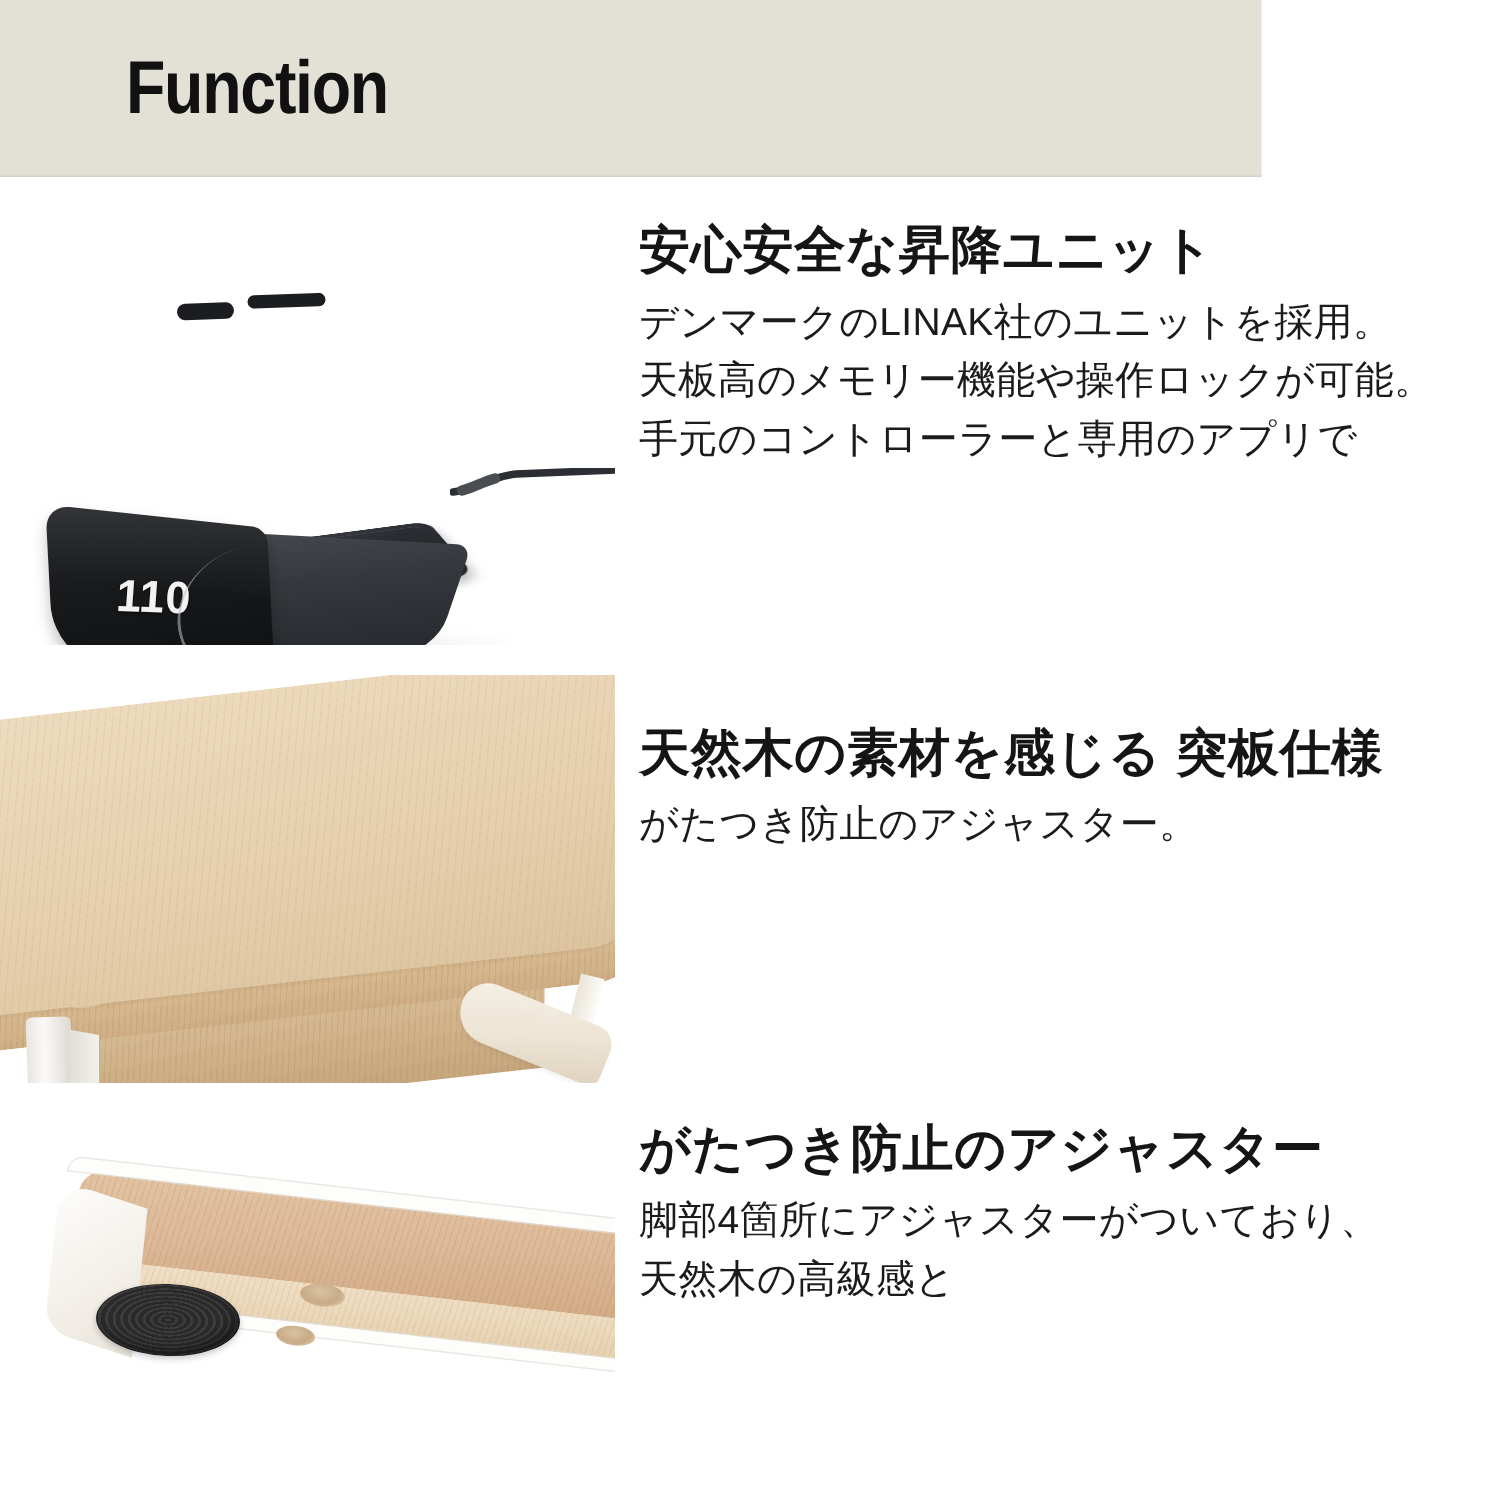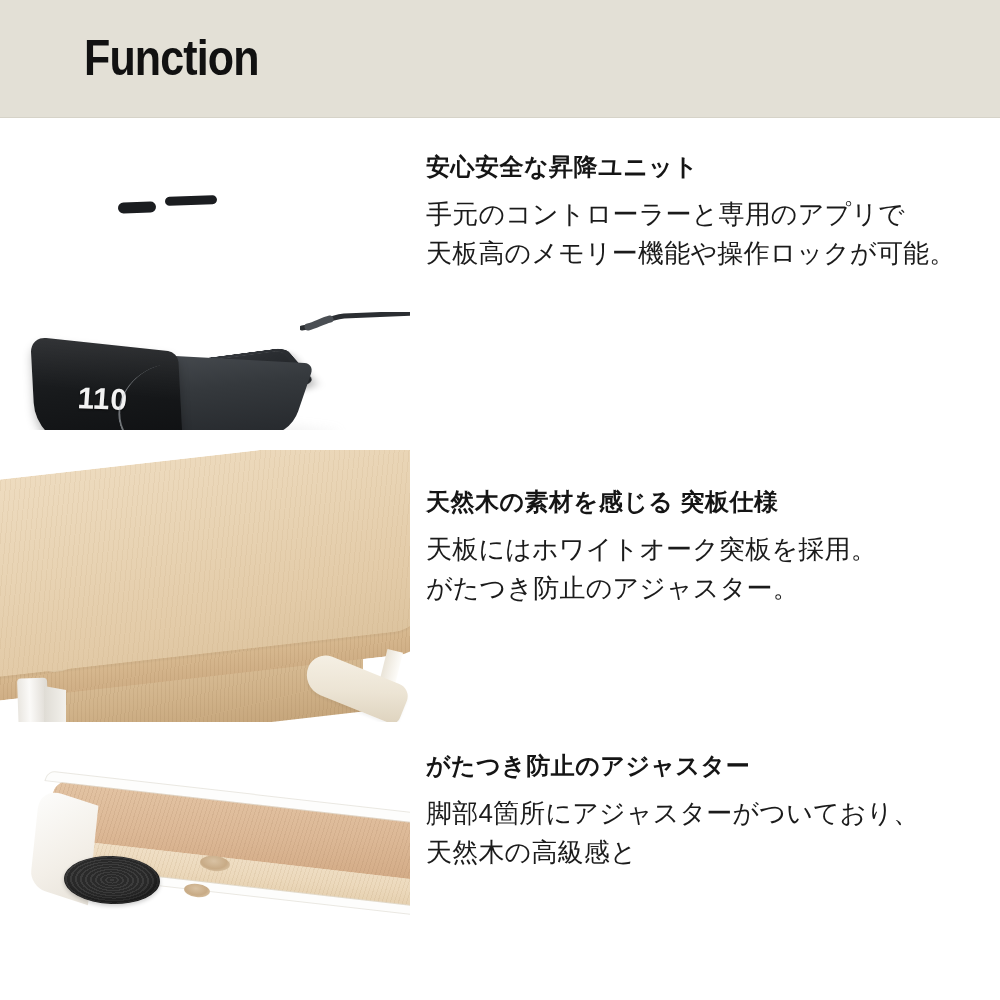--- a/index.html
+++ b/index.html
@@ -13,21 +13,21 @@
     font-family: "Liberation Sans", "DejaVu Sans", sans-serif;
     overflow: hidden;
     position: relative;
   }
 
   
   .header-band {
     position: absolute;
     left: 0;
     top: 0;
-    width: 1000px;
+    width: 841px;
     height: 118px;
     background: #e3e0d6;
     border-bottom: 1px solid #d6d3c8;
     box-sizing: border-box;
   }
   .header-title {
     position: absolute;
     left: 84px;
     top: 28px;
     font-size: 50px;
@@ -58,21 +58,21 @@
     height: 100%;
     overflow: hidden;
   }
   .copy {
     position: absolute;
     left: 426px;
     top: 0;
     width: 572px;
   }
   .copy-heading {
-    font-size: 24px;
+    font-size: 34px;
     font-weight: bold;
     color: #151515;
     line-height: 34px;
     letter-spacing: 0.5px;
     white-space: nowrap;
   }
   .copy-line {
     font-size: 26px;
     font-weight: normal;
     color: #1b1b1b;
@@ -365,22 +365,23 @@
       </div>
       <div class="ctrl-edge-highlight"></div>
 
     </div>
 
   </div>
 
   <div class="copy">
     <div class="copy-heading">安心安全な昇降ユニット</div>
     <div class="copy-body">
+      <div class="copy-line">デンマークのLINAK社のユニットを採用。</div>
+      <div class="copy-line">天板高のメモリー機能や操作ロックが可能。</div>
       <div class="copy-line">手元のコントローラーと専用のアプリで</div>
-      <div class="copy-line">天板高のメモリー機能や操作ロックが可能。</div>
     </div>
   </div>
 </div>
 
 <div class="section" id="section-1">
 
   <div class="media">
     <div class="desk-scene">
       <div class="desk-apron"></div>
       <div class="desk-edge"></div>
@@ -389,21 +390,20 @@
       <div class="desk-leg"></div>
       <div class="desk-leg2"></div>
       <div class="desk-armrest-post"></div>
       <div class="desk-armrest"></div>
     </div>
   </div>
 
   <div class="copy">
     <div class="copy-heading">天然木の素材を感じる 突板仕様</div>
     <div class="copy-body">
-      <div class="copy-line">天板にはホワイトオーク突板を採用。</div>
       <div class="copy-line">がたつき防止のアジャスター。</div>
     </div>
   </div>
 </div>
 
 <div class="section" id="section-2">
 
   <div class="media">
     <div class="foot-scene">
       <div class="foot-beam-bottom"></div>

